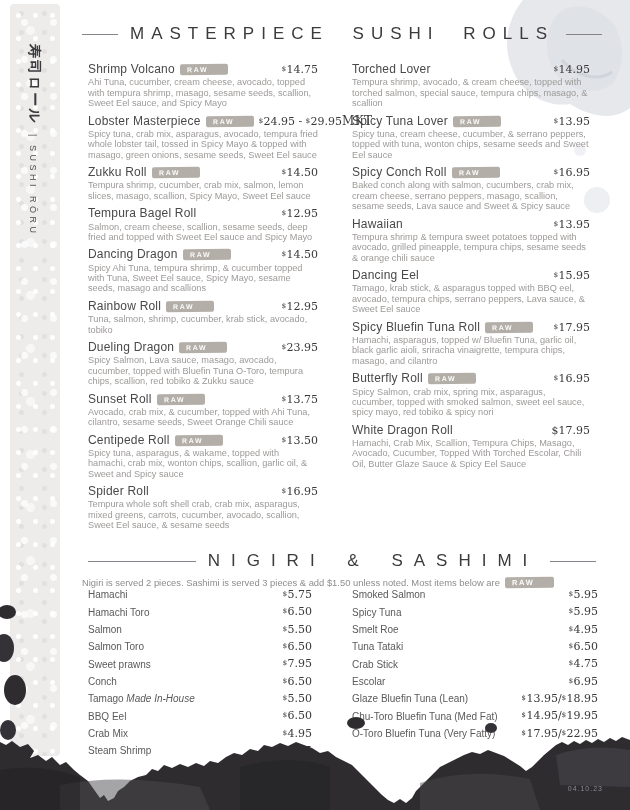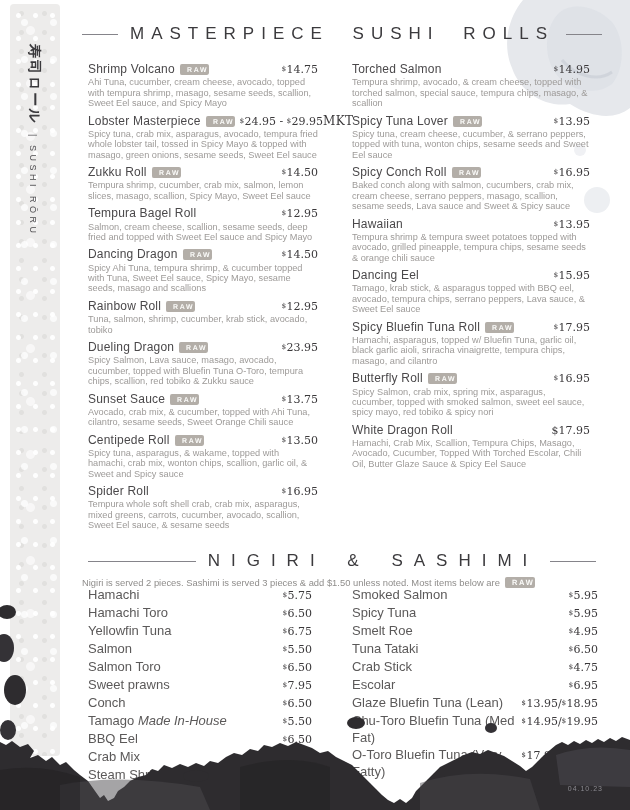--- a/index.html
+++ b/index.html
@@ -49,33 +49,33 @@
   .roll-name{ font-size:12px; color:#4a484a; letter-spacing:.2px; white-space:nowrap; }
   .roll-price{ margin-left:auto; white-space:nowrap; font-family:"DejaVu Serif", serif; font-size:11px; color:#3a383a; }
   .ds{ font-size:.62em; vertical-align:.34em; margin-right:.5px; }
   .mkt{ font-size:12px; letter-spacing:.3px; }
   .roll-desc{ font-size:9.2px; line-height:10.4px; color:#9d9a98; }
 
   
   .raw-badge{
     display:inline-block; background:#b3aea8; color:#fcfcfa;
     font-size:7px; font-weight:700; letter-spacing:1.6px;
-    padding:2px 1px 1px 7px; border-radius:2px; line-height:8px;
+    padding:2px 20px 1px 7px; border-radius:2px; line-height:8px;
     transform:rotate(-.5deg);
   }
 
   
   .note{ position:absolute; left:82px; top:577px; width:525px; font-size:9.4px; color:#8f8d8b;
          display:flex; align-items:flex-end; gap:5px; white-space:nowrap; }
   .note .raw-badge{ font-size:7.5px; }
   .nigiri-col{ position:absolute; top:586px; }
   #nigiri-left{ left:88px; width:224px; }
   #nigiri-right{ left:352px; width:246px; }
   .nigiri-row{ display:flex; align-items:baseline; line-height:17px; }
-  .n-name{ font-size:13px; color:#5b5959; }
+  .n-name{ font-size:10px; color:#5b5959; }
   .n-name em{ font-style:italic; }
   .n-price{ margin-left:auto; font-family:"DejaVu Serif", serif; font-size:11px; color:#3a383a; white-space:nowrap; }
 
   
   .wc-top{ position:absolute; top:0; right:0; z-index:0; }
   .ink-bottom{ position:absolute; left:0; top:595px; z-index:5; }
   .date-stamp{ position:absolute; right:27px; bottom:18px; z-index:6;
                font-size:7px; letter-spacing:1px; color:#8a898f; }
   .content-layer{ position:relative; z-index:2; }
 </style>
@@ -156,21 +156,21 @@
         <div class="roll-item">
           <div class="roll-head">
             <span class="roll-name">Dueling Dragon</span>
             <span class="raw-badge">RAW</span>
             <span class="roll-price"><span class="ds">$</span>23.95</span>
           </div>
           <div class="roll-desc">Spicy Salmon, Lava sauce, masago, avocado, cucumber, topped with Bluefin Tuna O-Toro, tempura chips, scallion, red tobiko &amp; Zukku sauce</div>
         </div>
         <div class="roll-item">
           <div class="roll-head">
-            <span class="roll-name">Sunset Sauce</span>
+            <span class="roll-name">Sunset Roll</span>
             <span class="raw-badge">RAW</span>
             <span class="roll-price"><span class="ds">$</span>13.75</span>
           </div>
           <div class="roll-desc">Avocado, crab mix, &amp; cucumber, topped with Ahi Tuna, cilantro, sesame seeds, Sweet Orange Chili sauce</div>
         </div>
         <div class="roll-item">
           <div class="roll-head">
             <span class="roll-name">Centipede Roll</span>
             <span class="raw-badge">RAW</span>
             <span class="roll-price"><span class="ds">$</span>13.50</span>
@@ -181,21 +181,21 @@
           <div class="roll-head">
             <span class="roll-name">Spider Roll</span>
             <span class="roll-price"><span class="ds">$</span>16.95</span>
           </div>
           <div class="roll-desc">Tempura whole soft shell crab, crab mix, asparagus, mixed greens, carrots, cucumber, avocado, scallion, Sweet Eel sauce, &amp; sesame seeds</div>
         </div>
       </div>
     <div id="rolls-right" class="rolls-col">
         <div class="roll-item">
           <div class="roll-head">
-            <span class="roll-name">Torched Salmon</span>
+            <span class="roll-name">Torched Lover</span>
             <span class="roll-price"><span class="ds">$</span>14.95</span>
           </div>
           <div class="roll-desc">Tempura shrimp, avocado, &amp; cream cheese, topped with torched salmon, special sauce, tempura chips, masago, &amp; scallion</div>
         </div>
         <div class="roll-item">
           <div class="roll-head">
             <span class="roll-name">Spicy Tuna Lover</span>
             <span class="raw-badge">RAW</span>
             <span class="roll-price"><span class="ds">$</span>13.95</span>
           </div>
@@ -260,24 +260,20 @@
     </div>
 
     <div id="nigiri-left" class="nigiri-col">
         <div class="nigiri-row">
           <span class="n-name">Hamachi</span>
           <span class="n-price"><span class="ds">$</span>5.75</span>
         </div>
         <div class="nigiri-row">
           <span class="n-name">Hamachi Toro</span>
           <span class="n-price"><span class="ds">$</span>6.50</span>
-        </div>
-        <div class="nigiri-row">
-          <span class="n-name">Yellowfin Tuna</span>
-          <span class="n-price"><span class="ds">$</span>6.75</span>
         </div>
         <div class="nigiri-row">
           <span class="n-name">Salmon</span>
           <span class="n-price"><span class="ds">$</span>5.50</span>
         </div>
         <div class="nigiri-row">
           <span class="n-name">Salmon Toro</span>
           <span class="n-price"><span class="ds">$</span>6.50</span>
         </div>
         <div class="nigiri-row">

